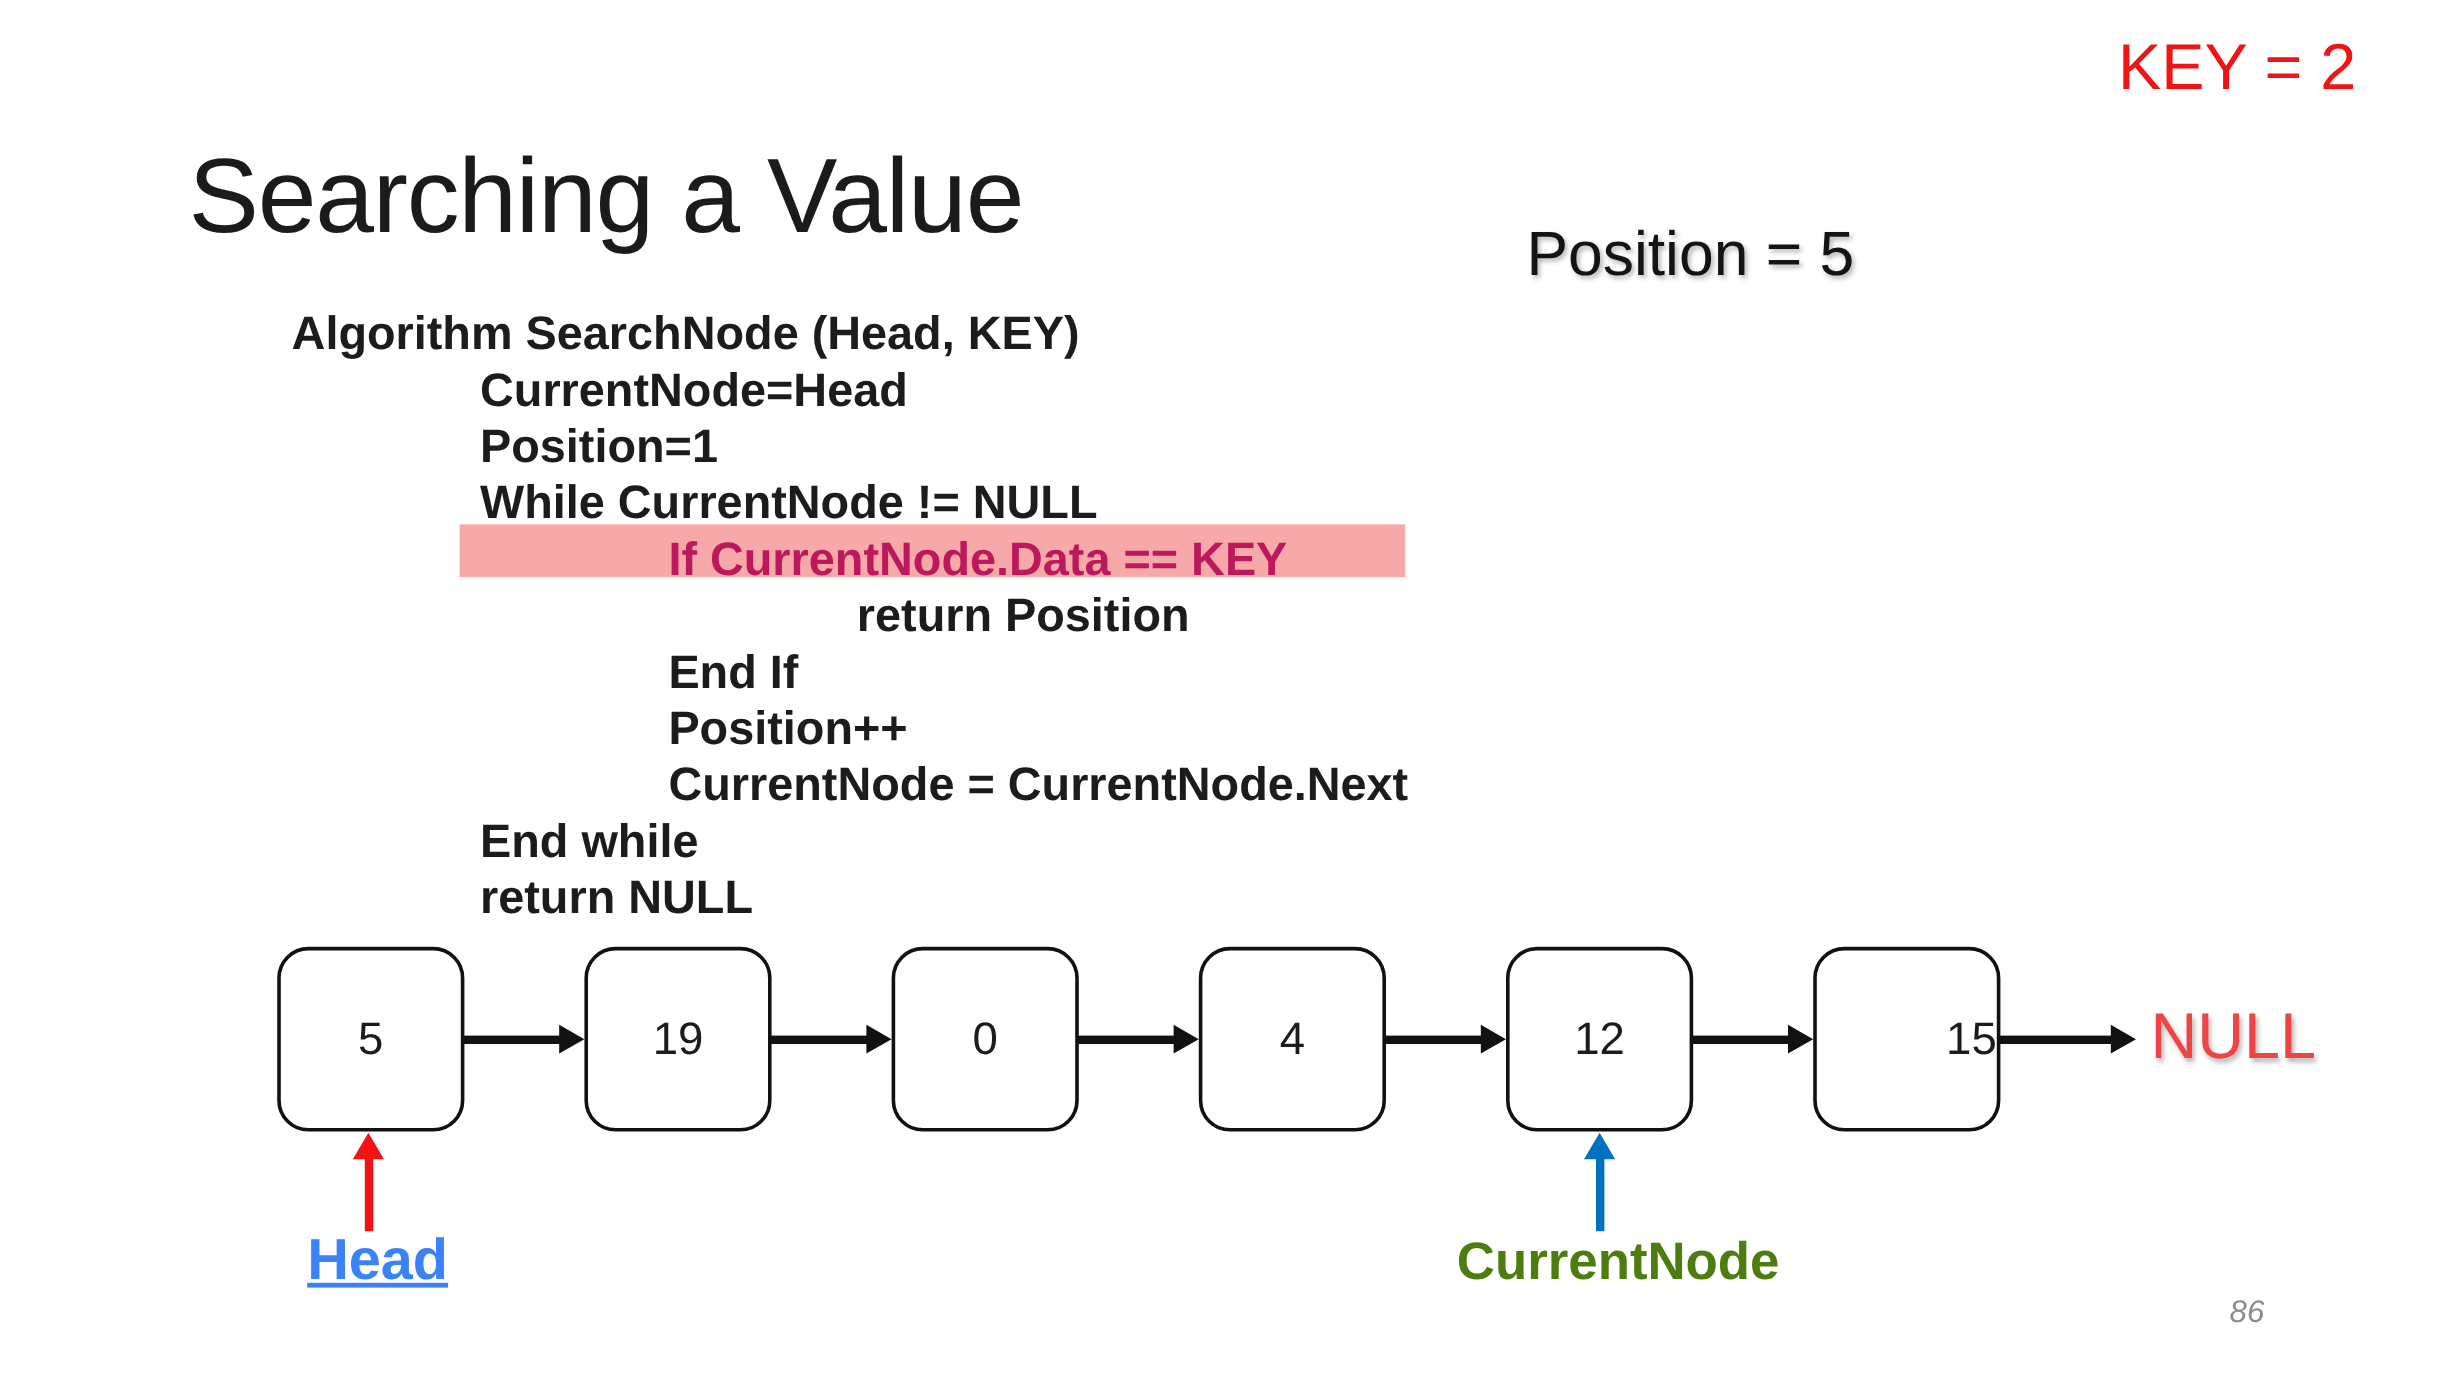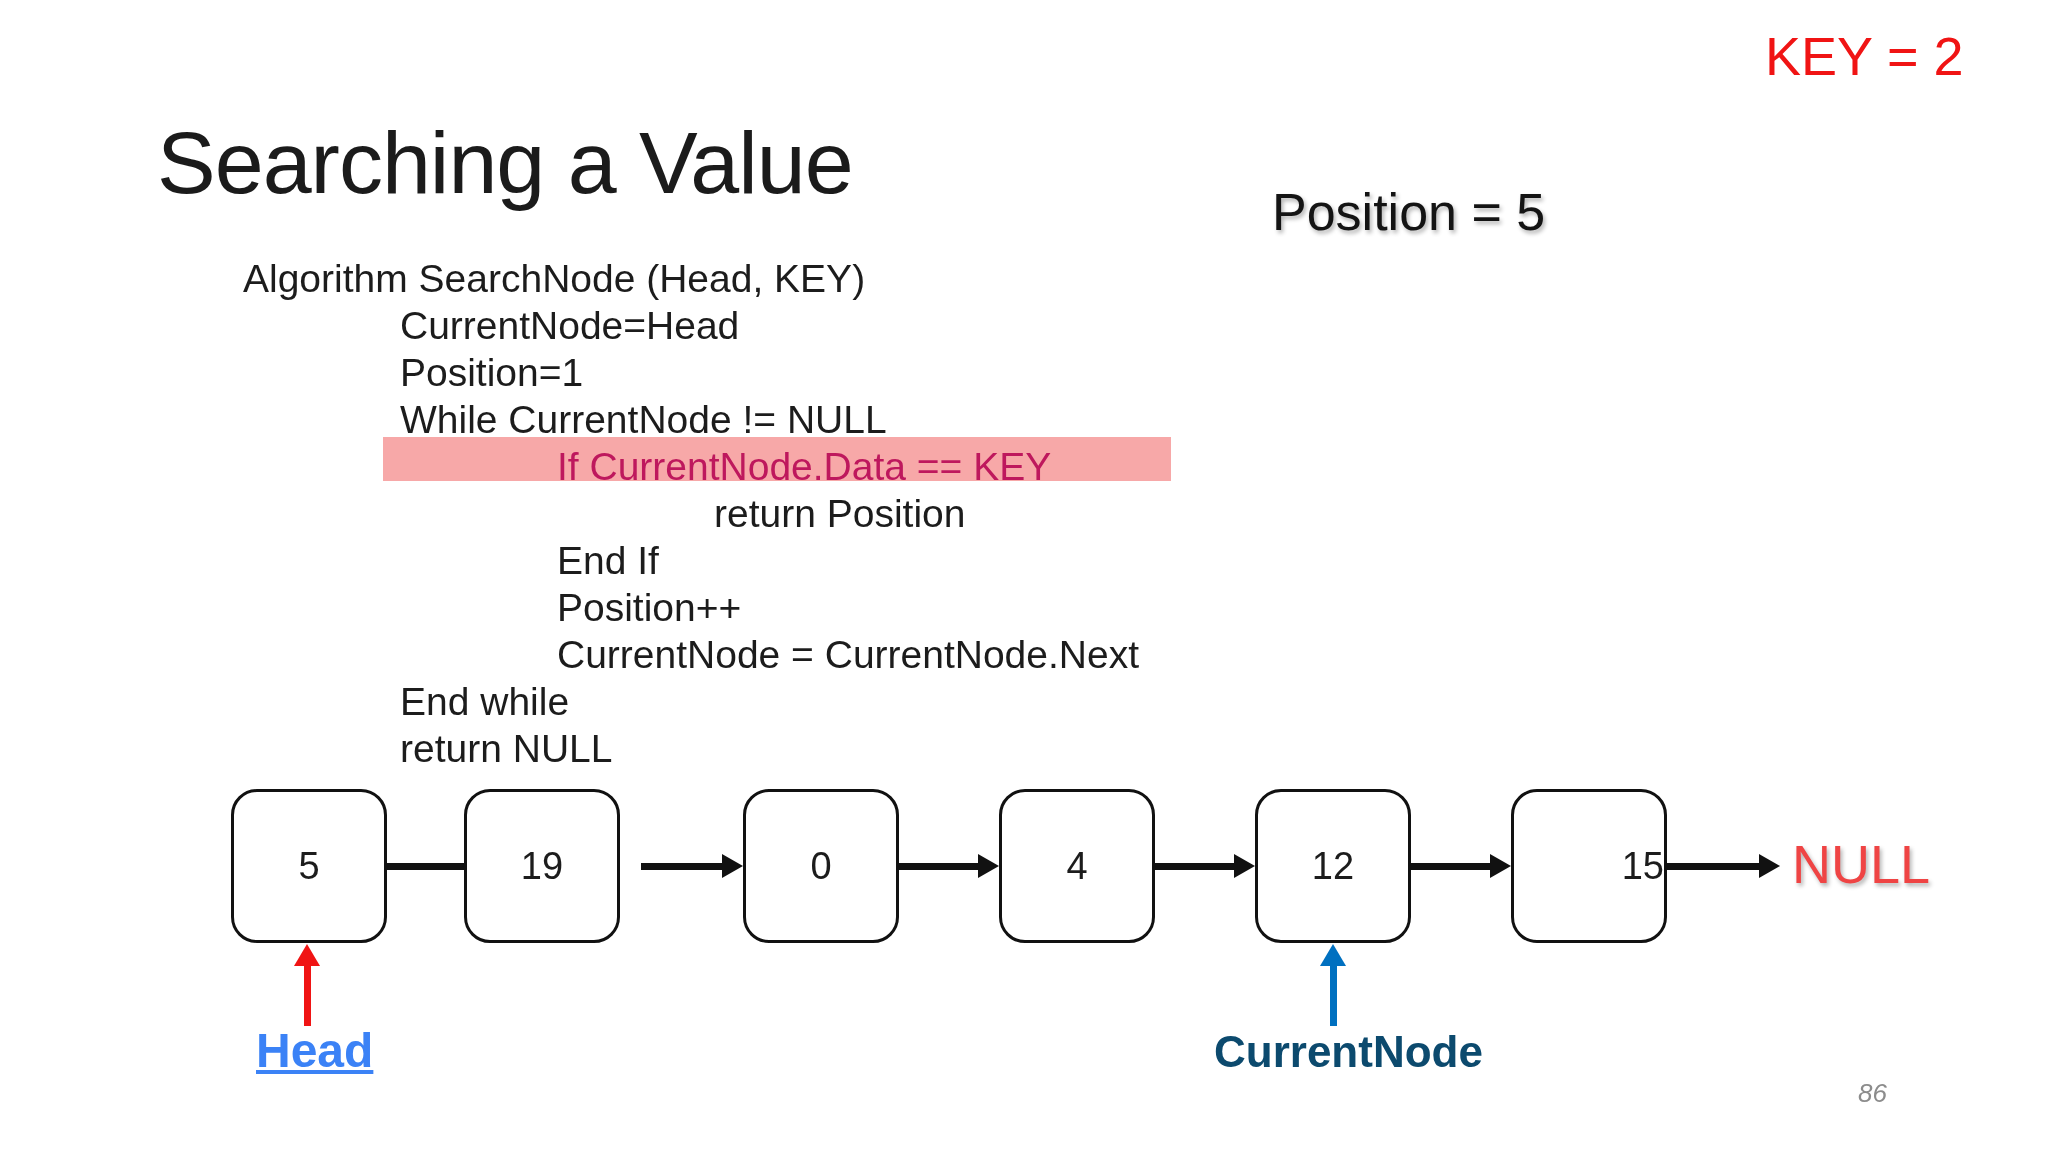--- a/index.html
+++ b/index.html
@@ -9,21 +9,21 @@
   }
   .abs { position:absolute; }
 
   #key-label { left:1765px; top:27px; font-size:54px; line-height:1.1; }
   #slide-title { left:157px; top:112px; font-size:88px; font-weight:300; letter-spacing:-1px; color:#1b1b1b; }
   #position-label { left:1272px; top:182px; font-size:52px; color:#141414;
                     text-shadow:2px 3px 4px rgba(0,0,0,0.30); }
 
   #highlight-bar { left:383px; top:437px; width:788px; height:44px; z-index:1; }
 
-  #pseudocode { left:243px; top:255px; z-index:2; font-size:39px; line-height:47px; color:#1c1c1c; }
+  #pseudocode { left:243px; top:255px; z-index:2; font-size:39px; line-height:47px; color:#1c1c1c;font-weight:bold; }
   .code-line { height:47px; white-space:pre; }
   .indent-0 { padding-left:0; }
   .indent-1 { padding-left:157px; }
   .indent-2 { padding-left:314px; }
   .indent-3 { padding-left:471px; }
 
   .node {
     position:absolute; top:789px; width:156px; height:154px; box-sizing:border-box;
     border:3px solid #111; border-radius:26px; background:#fff;
     display:flex; align-items:center; justify-content:center;
@@ -75,21 +75,21 @@
       <div class="code-line indent-2">CurrentNode = CurrentNode.Next</div>
       <div class="code-line indent-1">End while</div>
       <div class="code-line indent-1">return NULL</div>
     </div>
 
   <div id="list-row">
       <div class="node" style="left: 231px;">
         <span>5</span>
       </div>
       <div class="harrow" style="left: 385px; width: 82px;"></div>
-      <div class="node" style="left: 464px;">
+      <div class="node" style="left: 487px;">
         <span>19</span>
       </div>
       <div class="harrow" style="left: 641px; width: 82px;"></div>
       <div class="node" style="left: 743px;">
         <span>0</span>
       </div>
       <div class="harrow" style="left: 897px; width: 82px;"></div>
       <div class="node" style="left: 999px;">
         <span>4</span>
       </div>
@@ -105,17 +105,17 @@
     </div>
 
   <div class="abs" id="null-label">NULL</div>
 
   <div class="vhead" id="head-tip" style="color: rgb(240, 20, 20);"></div>
   <div class="vshaft" id="head-shaft" style="background: rgb(240, 20, 20);"></div>
   <div class="abs" id="head-label" style="color: #3b82f6; text-decoration: underline;">Head</div>
 
   <div class="vhead" id="current-tip" style="color: rgb(0, 112, 192);"></div>
   <div class="vshaft" id="current-shaft" style="background: rgb(0, 112, 192);"></div>
-  <div class="abs" id="currentnode-label" style="color: #0c4a6e; text-align: center;">CurrentNode</div>
+  <div class="abs" id="currentnode-label" style="color: #4d7c0f; text-align: center;">CurrentNode</div>
 
   <div class="abs" id="page-number" style="color: rgb(140, 140, 140); font-style: italic;">86</div>
 
 </div>
 
 </body></html>

